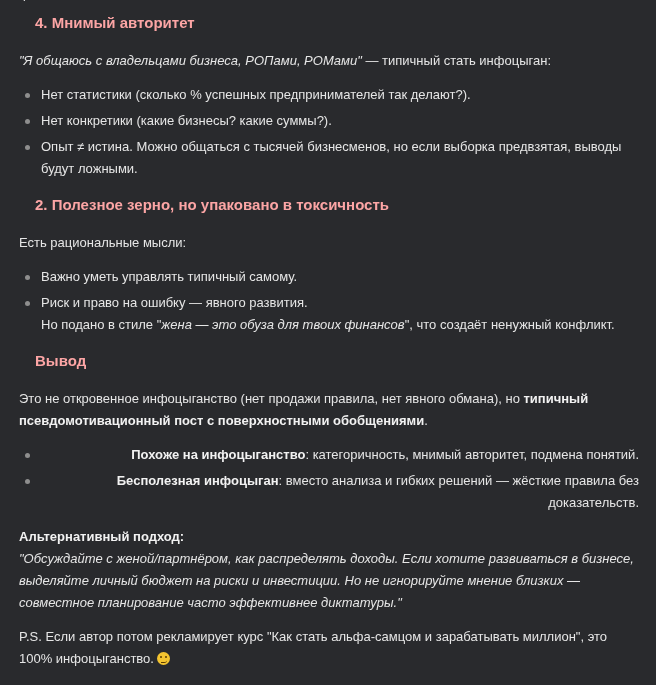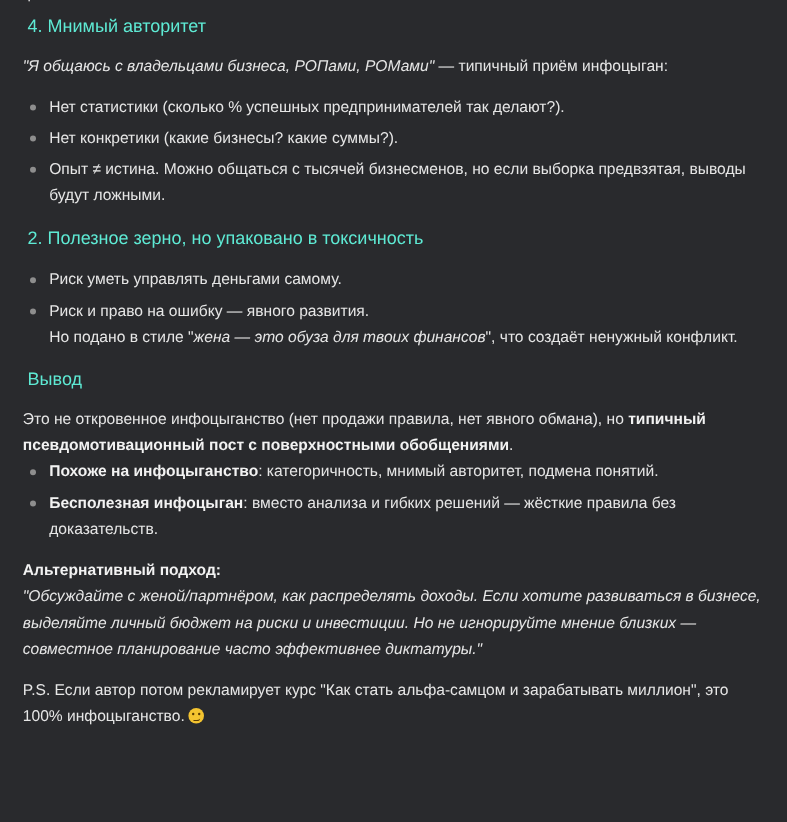--- a/index.html
+++ b/index.html
@@ -22,23 +22,23 @@
       top: -16px;
       width: 620px;
     }
     .cut-line {
       line-height: 20px;
       height: 20px;
       color: #e6e6e6;
     }
     h3 {
       font-size: 15px;
-      font-weight: normal;
-      color: #5eead4;
-      margin: 4px;
+      font-weight: bold;
+      color: #fca5a5;
+      margin: 16px;
       line-height: 22px;
     }
     p {
       margin: 0;
       line-height: 22px;
     }
     ul {
       list-style: none;
       margin: 0;
       padding: 0;
@@ -88,36 +88,37 @@
     }
   </style>
 </head>
 <body>
 
 <div class="content">
 
   <div class="cut-line">финансы.</div>
 
   <h3 style="margin-top:8px;">4. Мнимый авторитет</h3>
-  <p style="margin-top:10px;"><em>"Я общаюсь с владельцами бизнеса, РОПами, РОМами"</em><span> — типичный приём инфоцыган:</span></p>
+  <p style="margin-top:10px;"><em>"Я общаюсь с владельцами бизнеса, РОПами, РОМами"</em><span> — типичный стать инфоцыган:</span></p>
   <ul style="margin-top:12px;">
     <li style="margin-bottom:4px;"><span class="bullet"></span><span>Нет статистики (сколько % успешных предпринимателей так делают?).</span></li>
     <li style="margin-bottom:4px;"><span class="bullet"></span><span>Нет конкретики (какие бизнесы? какие суммы?).</span></li>
     <li><span class="bullet"></span><span>Опыт ≠ истина. Можно общаться с тысячей бизнесменов, но если выборка предвзятая, выводы будут ложными.</span></li>
   </ul>
 
   <h3 style="margin-top:14px;">2. Полезное зерно, но упаковано в токсичность</h3>
+  <p style="margin-top:10px;">Есть рациональные мысли:</p>
   <ul style="margin-top:12px;">
-    <li style="margin-bottom:4px;"><span class="bullet"></span><span>Риск уметь управлять деньгами самому.</span></li>
+    <li style="margin-bottom:4px;"><span class="bullet"></span><span>Важно уметь управлять типичный самому.</span></li>
     <li><span class="bullet"></span><span>Риск и право на ошибку — явного развития.</span><br><span>Но подано в стиле "</span><em>жена — это обуза для твоих финансов</em><span>", что создаёт ненужный конфликт.</span></li>
   </ul>
 
   <h3 style="margin-top:14px;">Вывод</h3>
   <p style="margin-top:10px;"><span>Это не откровенное инфоцыганство (нет продажи правила, нет явного обмана), но </span><strong>типичный псевдомотивационный пост с поверхностными обобщениями</strong><span>.</span></p>
-  <ul style="margin-top:0;">
+  <ul style="margin-top:12px;text-align:right;">
     <li style="margin-bottom:4px;"><span class="bullet"></span><strong>Похоже на инфоцыганство</strong><span>: категоричность, мнимый авторитет, подмена понятий.</span></li>
     <li><span class="bullet"></span><strong>Бесполезная инфоцыган</strong><span>: вместо анализа и гибких решений — жёсткие правила без доказательств.</span></li>
   </ul>
 
   <p style="margin-top:12px;"><strong>Альтернативный подход</strong><strong>:</strong></p>
   <p><em>"Обсуждайте с женой/партнёром, как распределять доходы. Если хотите развиваться в бизнесе, выделяйте личный бюджет на риски и инвестиции. Но не игнорируйте мнение близких — совместное планирование часто эффективнее диктатуры."</em></p>
 
   <p style="margin-top:12px;"><span>P.S. Если автор потом рекламирует курс "Как стать альфа-самцом и зарабатывать миллион", это 100% инфоцыганство.</span><span class="emoji"></span></p>
 
 </div>

